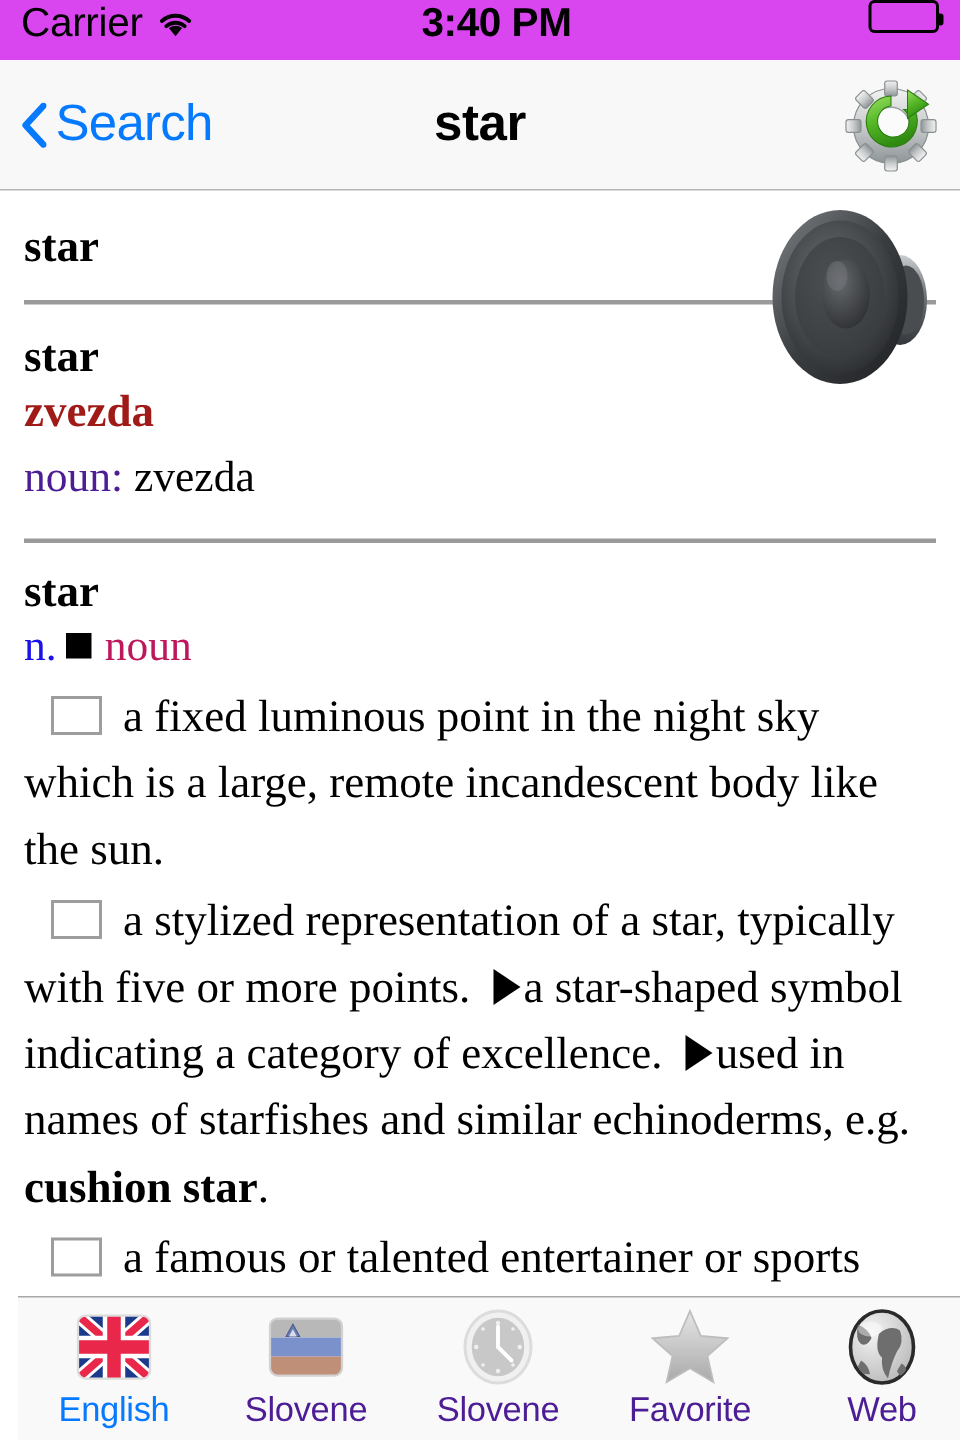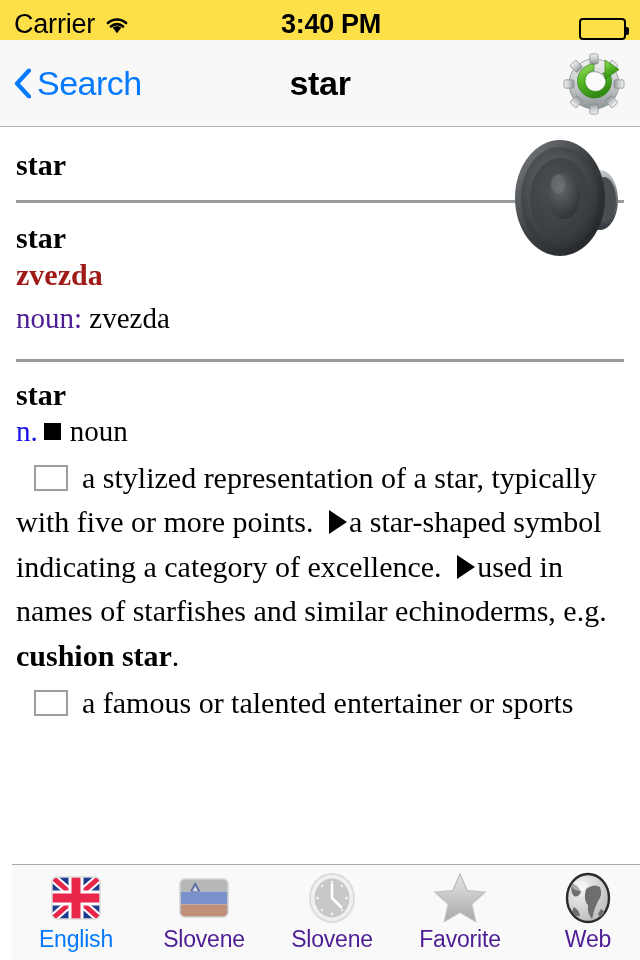--- a/index.html
+++ b/index.html
@@ -14,22 +14,22 @@
     position: relative;
     width: 640px; height: 960px;
     overflow: hidden;
     background: #ffffff;
   }
 
   
   .statusbar {
     position: absolute; top: 0; left: 0;
     width: 640px; height: 40px;
-    background: #fde047;
-    display: flex; align-items: flex-end;
+    background: #d946ef;
+    display: flex; align-items: flex-start;
     font-size: 27px;
     color: #000;
     box-sizing: border-box;
     padding: 0 14px;
   }
   .sb-left { display: flex; align-items: center; gap: 9px; flex: 0 0 auto; }
   .sb-carrier { font-size: 27px; letter-spacing: -0.2px; }
   .sb-center {
     position: absolute; left: 0; right: 0; text-align: center;
     font-size: 27px; font-weight: bold; letter-spacing: -0.3px;
@@ -131,21 +131,21 @@
   .def-block { padding-top: 18px; }
   .pos-line {
     font-size: 29px; font-family: "Liberation Serif", serif;
     line-height: 1.5;
   }
   .pos-abbr { color: #1b12e8; }
   .pos-sq {
     display: inline-block; width: 17px; height: 17px;
     background: #000; vertical-align: 1px; margin: 0 9px 0 6px;
   }
-  .pos-full { color: #000000; margin-top: 40px; }
+  .pos-full { color: #be185d; margin-top: 40px; }
 
   .sense {
     font-size: 30px; line-height: 1.48;
     font-family: "Liberation Serif", serif;
     color: #000;
     text-indent: 0;
     margin-top: 3px;
   }
   .tofu {
     display: inline-block;
@@ -311,20 +311,23 @@
       </div>
       <hr class="sep">
     </div>
 
     <div class="def-block">
       <div class="headword" style="padding-top:0">star</div>
       <div class="pos-line">
         <span class="pos-abbr">n.</span><span class="pos-sq"></span><span class="pos-full">noun</span>
       </div>
 
+      <div class="sense">
+        <span class="tofu"></span><span>a fixed luminous point in the night sky which is a large, remote incandescent body like the sun.</span>
+      </div>
 
       <div class="sense">
         <span class="tofu"></span><span>a stylized representation of a star, typically with five or more points. </span><span class="tri"></span><span>a star-shaped symbol indicating a category of excellence. </span><span class="tri"></span><span>used in names of starfishes and similar echinoderms, e.g. </span><span class="bold">cushion star</span><span>.</span>
       </div>
 
       <div class="sense">
         <span class="tofu"></span><span>a famous or talented entertainer or sports</span>
       </div>
     </div>
 

